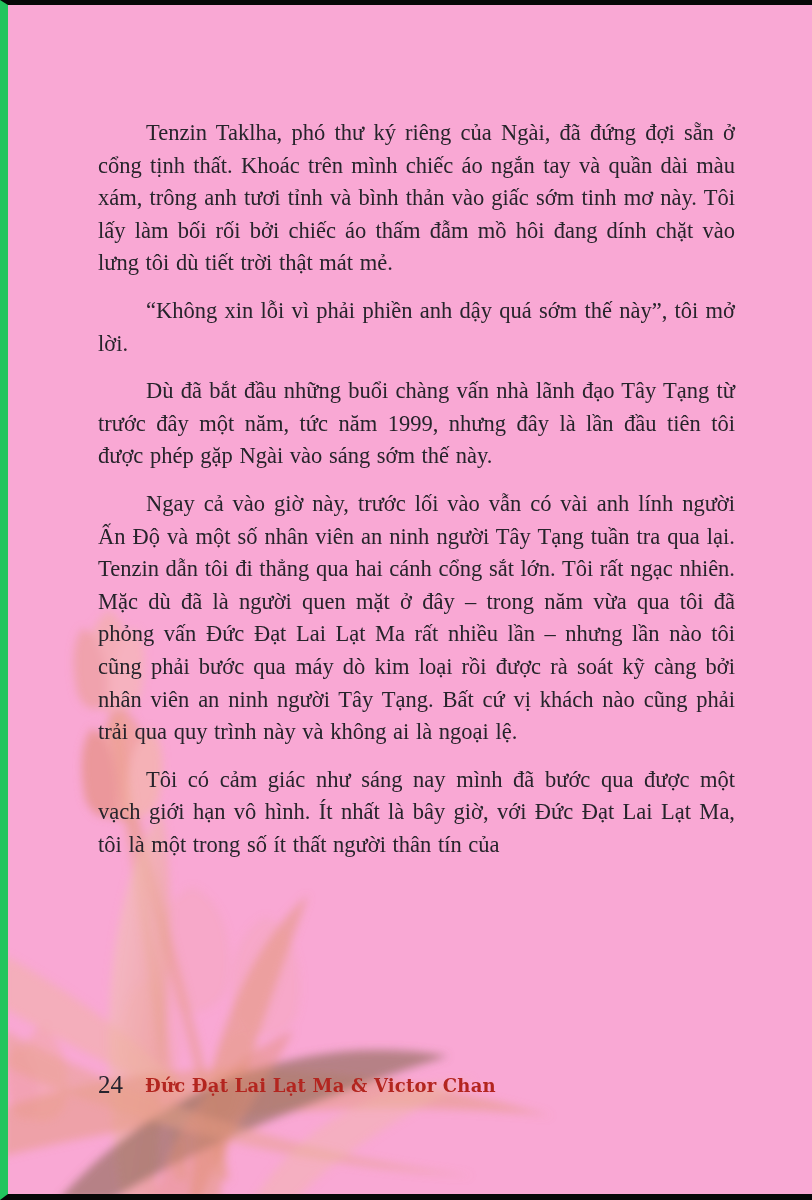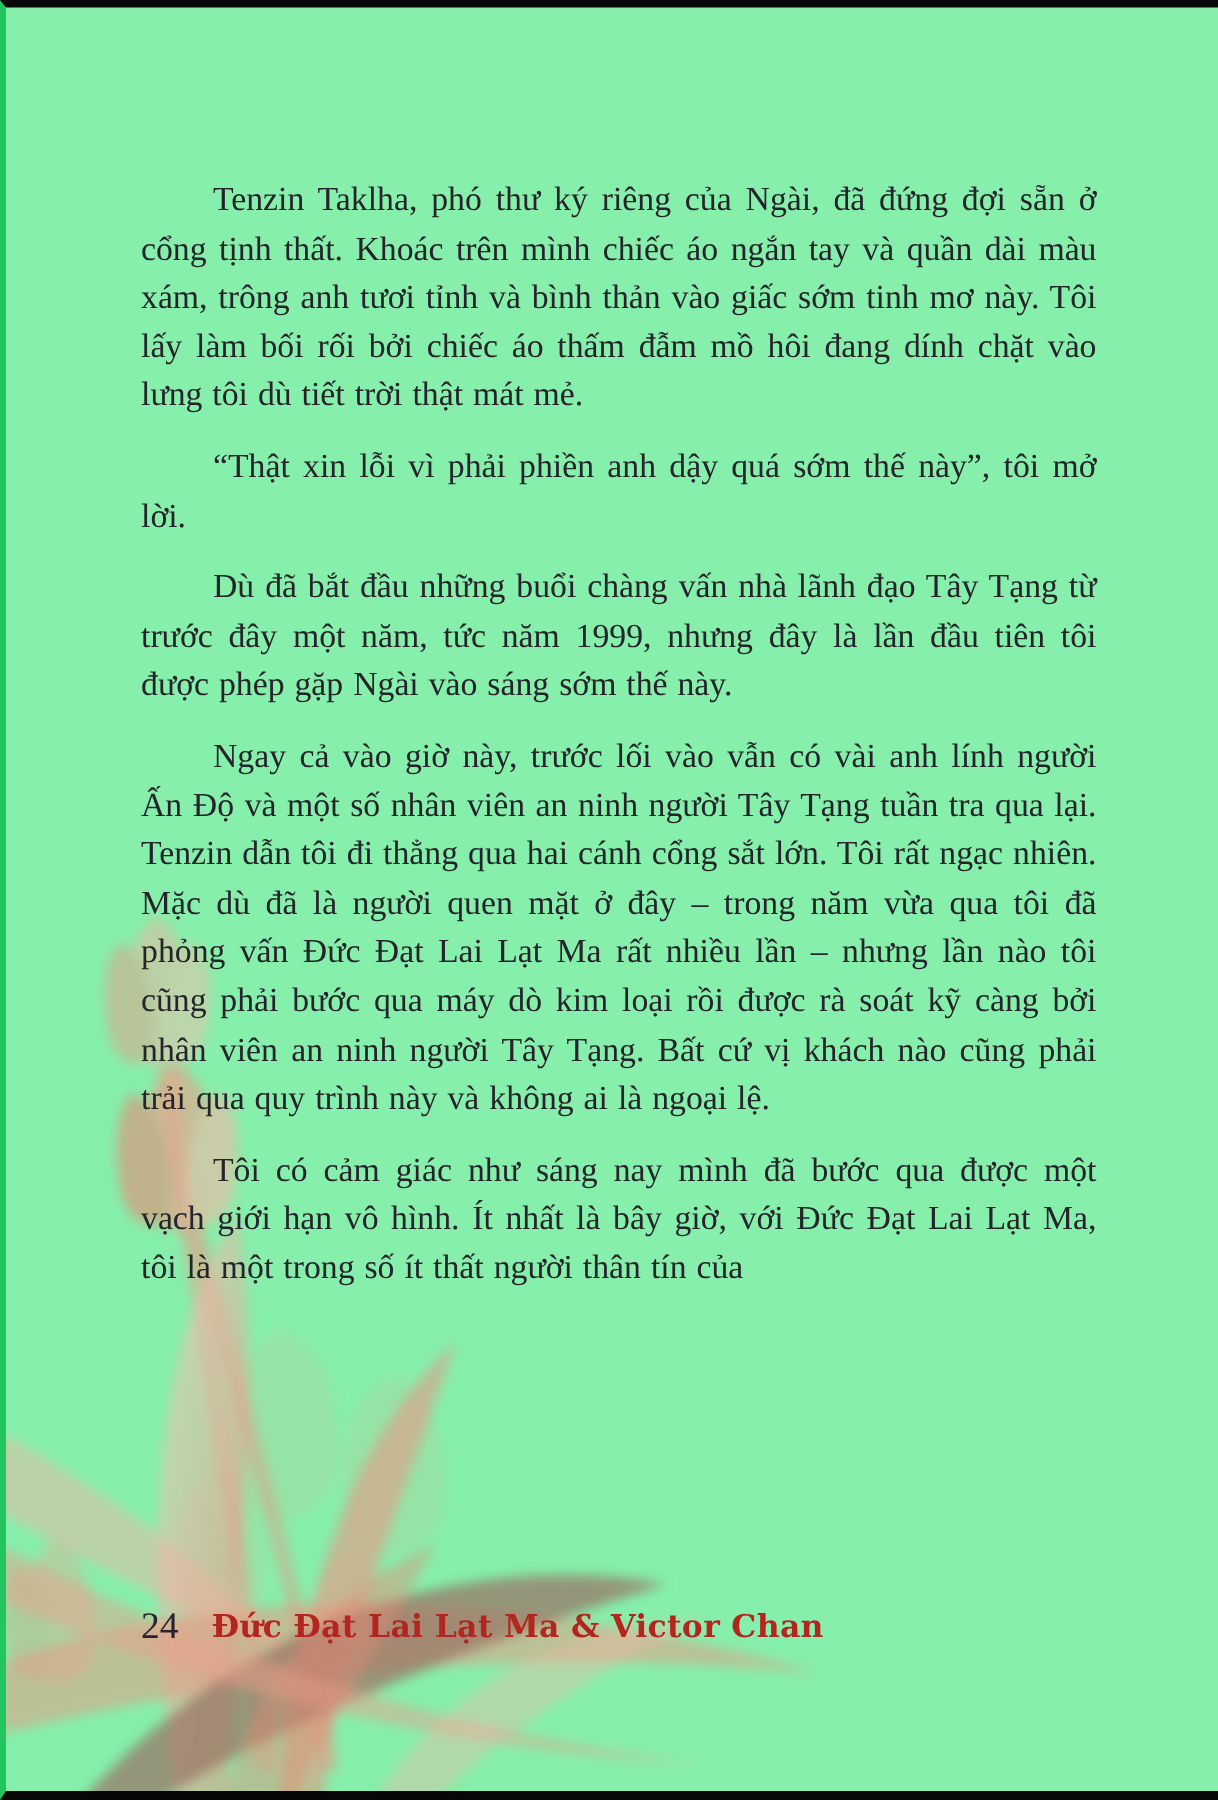--- a/index.html
+++ b/index.html
@@ -6,23 +6,23 @@
   body {
     width: 812px; height: 1200px;
     background: #ffffff;
     font-family: "Liberation Serif", serif;
     overflow: hidden;
   }
   .page {
     position: relative;
     width: 812px; height: 1200px;
     box-sizing: border-box;
-    background: #86efac;
+    background: #f9a8d4;
     border-top: 5px solid #070707;
-    border-left: 4px solid #22c55e;
+    border-left: 8px solid #22c55e;
     border-bottom: 6px solid #070707;
     overflow: hidden;
   }
   
   .watermark {
     position: absolute;
     left: -4px; bottom: -6px;
     width: 580px; height: 640px;
     pointer-events: none;
   }
@@ -40,31 +40,31 @@
     color: #26242b;
     text-align: justify;
     text-indent: 48px;
     word-spacing: 1px;
   }
   
   .footer {
     position: absolute;
     left: 90px; top: 1066px;
     display: flex;
-    align-items: flex-start;
+    align-items: center;
     z-index: 2;
   }
   .page-number {
     font-size: 25px;
     color: #26242e;
     font-family: "Liberation Serif", serif;
   }
   .running-title {
     margin-left: 22px;
-    font-size: 21px;
+    font-size: 18px;
     font-weight: bold;
     color: #b3251f;
     font-family: "DejaVu Serif", serif;
     letter-spacing: 0.2px;
   }
 </style>
 </head>
 <body>
 
 <div class="page">
@@ -117,21 +117,21 @@
       <path d="M55,640 C160,520 310,472 444,496 C308,538 170,598 108,640 Z" fill="#eda globals" opacity="0.45"></path>
       <path d="M55,640 C160,520 310,472 444,496 C308,538 170,598 108,640 Z" fill="#edaf9b" opacity="0.45"></path>
       <path d="M0,470 C130,540 300,596 470,616 C298,608 118,562 0,506 Z" fill="#e8a18b" opacity="0.5"></path>
       <path d="M250,640 C300,560 380,520 470,520 C392,556 320,606 292,640 Z" fill="#f0b8a5" opacity="0.4"></path>
       <path d="M150,640 C170,560 220,500 290,470 C250,545 210,600 196,640 Z" fill="#e08d76" opacity="0.45"></path>
     </g>
   </svg>
 
   <div class="content">
     <p>Tenzin Taklha, phó thư ký riêng của Ngài, đã đứng đợi sẵn ở cổng tịnh thất. Khoác trên mình chiếc áo ngắn tay và quần dài màu xám, trông anh tươi tỉnh và bình thản vào giấc sớm tinh mơ này. Tôi lấy làm bối rối bởi chiếc áo thấm đẫm mồ hôi đang dính chặt vào lưng tôi dù tiết trời thật mát mẻ.</p>
-    <p>“Thật xin lỗi vì phải phiền anh dậy quá sớm thế này”, tôi mở lời.</p>
+    <p>“Không xin lỗi vì phải phiền anh dậy quá sớm thế này”, tôi mở lời.</p>
     <p>Dù đã bắt đầu những buổi chàng vấn nhà lãnh đạo Tây Tạng từ trước đây một năm, tức năm 1999, nhưng đây là lần đầu tiên tôi được phép gặp Ngài vào sáng sớm thế này.</p>
     <p>Ngay cả vào giờ này, trước lối vào vẫn có vài anh lính người Ấn Độ và một số nhân viên an ninh người Tây Tạng tuần tra qua lại. Tenzin dẫn tôi đi thẳng qua hai cánh cổng sắt lớn. Tôi rất ngạc nhiên. Mặc dù đã là người quen mặt ở đây – trong năm vừa qua tôi đã phỏng vấn Đức Đạt Lai Lạt Ma rất nhiều lần – nhưng lần nào tôi cũng phải bước qua máy dò kim loại rồi được rà soát kỹ càng bởi nhân viên an ninh người Tây Tạng. Bất cứ vị khách nào cũng phải trải qua quy trình này và không ai là ngoại lệ.</p>
     <p>Tôi có cảm giác như sáng nay mình đã bước qua được một vạch giới hạn vô hình. Ít nhất là bây giờ, với Đức Đạt Lai Lạt Ma, tôi là một trong số ít thất người thân tín của</p>
   </div>
 
   <div class="footer">
     <span class="page-number">24</span>
     <span class="running-title">Đức Đạt Lai Lạt Ma &amp; Victor Chan</span>
   </div>
 

